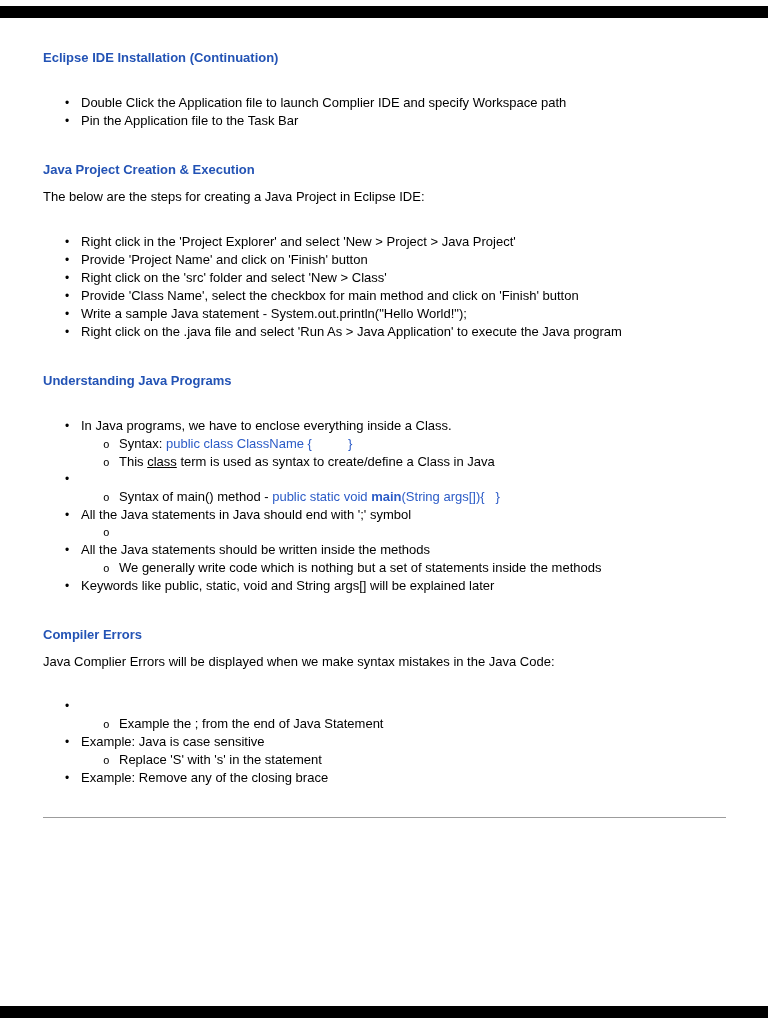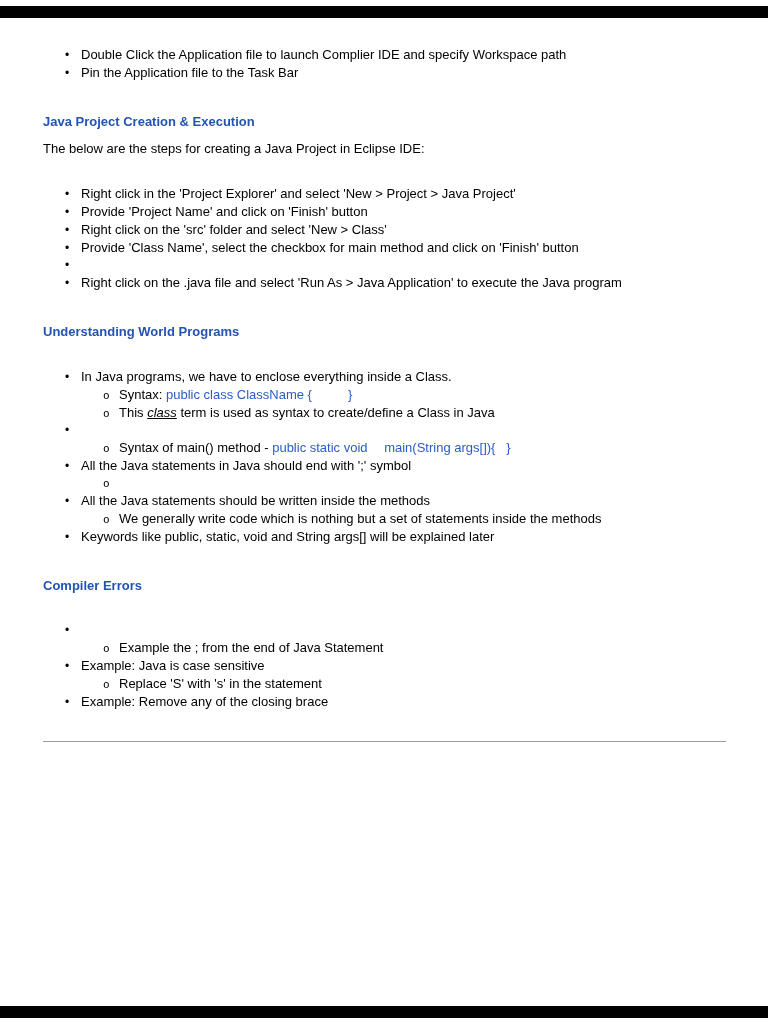--- a/index.html
+++ b/index.html
@@ -38,36 +38,37 @@
   .list{ margin-top:28px; }
   .li{ display:flex; align-items:baseline; }
   .lvl1{ padding-left:22px; }
   .lvl2{ padding-left:60px; }
   .marker{ flex:0 0 16px; }
   .m1{ font-size:12px; }
   .m2{ font-family:"DejaVu Sans Mono", monospace; font-size:11px; }
   .item-text{ flex:1 1 auto; }
   .seg{ white-space:pre-wrap; }
   .seg-blue{ color:var(--code-blue); }
-  .seg-blue-bold{ color:var(--code-blue); font-weight:400;margin-left:13px; }
-  .seg-italic-underline{ font-style:italic; text-decoration:underline; }
+  .seg-blue-bold{ color:var(--code-blue); font-weight:700; }
+  .seg-italic-underline{ text-decoration:underline; }
   .divider{
     border-top:1px solid var(--divider-gray);
     margin-top:30px;
     height:0;
   }
 </style>
 </head>
 <body>
 
 <div class="page">
   <div class="bar top-bar"></div>
   <div class="content">
     <div id="sections-root">
         <div class="section">
+          <div class="heading">Eclipse IDE Installation (Continuation)</div>
           <div class="list">
             <div class="li lvl1">
               <span class="marker m1">•</span>
               <span class="item-text"><span class="seg">Double Click the Application file to launch Complier IDE and specify Workspace path</span></span>
             </div>
             <div class="li lvl1">
               <span class="marker m1">•</span>
               <span class="item-text"><span class="seg">Pin the Application file to the Task Bar</span></span>
             </div>
           </div>
@@ -87,29 +88,30 @@
             <div class="li lvl1">
               <span class="marker m1">•</span>
               <span class="item-text"><span class="seg">Right click on the 'src' folder and select 'New &gt; Class'</span></span>
             </div>
             <div class="li lvl1">
               <span class="marker m1">•</span>
               <span class="item-text"><span class="seg">Provide 'Class Name', select the checkbox for main method and click on 'Finish' button</span></span>
             </div>
             <div class="li lvl1">
               <span class="marker m1">•</span>
+              <span class="item-text"><span class="seg">Write a sample Java statement - System.out.println("Hello World!");</span></span>
             </div>
             <div class="li lvl1">
               <span class="marker m1">•</span>
               <span class="item-text"><span class="seg">Right click on the .java file and select 'Run As &gt; Java Application' to execute the Java program</span></span>
             </div>
           </div>
         </div>
         <div class="section">
-          <div class="heading">Understanding World Programs</div>
+          <div class="heading">Understanding Java Programs</div>
           <div class="list">
             <div class="li lvl1">
               <span class="marker m1">•</span>
               <span class="item-text"><span class="seg">In Java programs, we have to enclose everything inside a Class.</span></span>
             </div>
             <div class="li lvl2">
               <span class="marker m2">o</span>
               <span class="item-text"><span class="seg">Syntax: </span><span class="seg seg-blue">public class ClassName {          }</span></span>
             </div>
             <div class="li lvl2">
@@ -139,20 +141,21 @@
               <span class="item-text"><span class="seg">We generally write code which is nothing but a set of statements inside the methods</span></span>
             </div>
             <div class="li lvl1">
               <span class="marker m1">•</span>
               <span class="item-text"><span class="seg">Keywords like public, static, void and String args[] will be explained later</span></span>
             </div>
           </div>
         </div>
         <div class="section">
           <div class="heading">Compiler Errors</div>
+          <div class="paragraph"><span class="seg">Java Complier Errors will be displayed when we make syntax mistakes in the Java Code:</span></div>
           <div class="list">
             <div class="li lvl1">
               <span class="marker m1">•</span>
             </div>
             <div class="li lvl2">
               <span class="marker m2">o</span>
               <span class="item-text"><span class="seg">Example the ; from the end of Java Statement</span></span>
             </div>
             <div class="li lvl1">
               <span class="marker m1">•</span>

